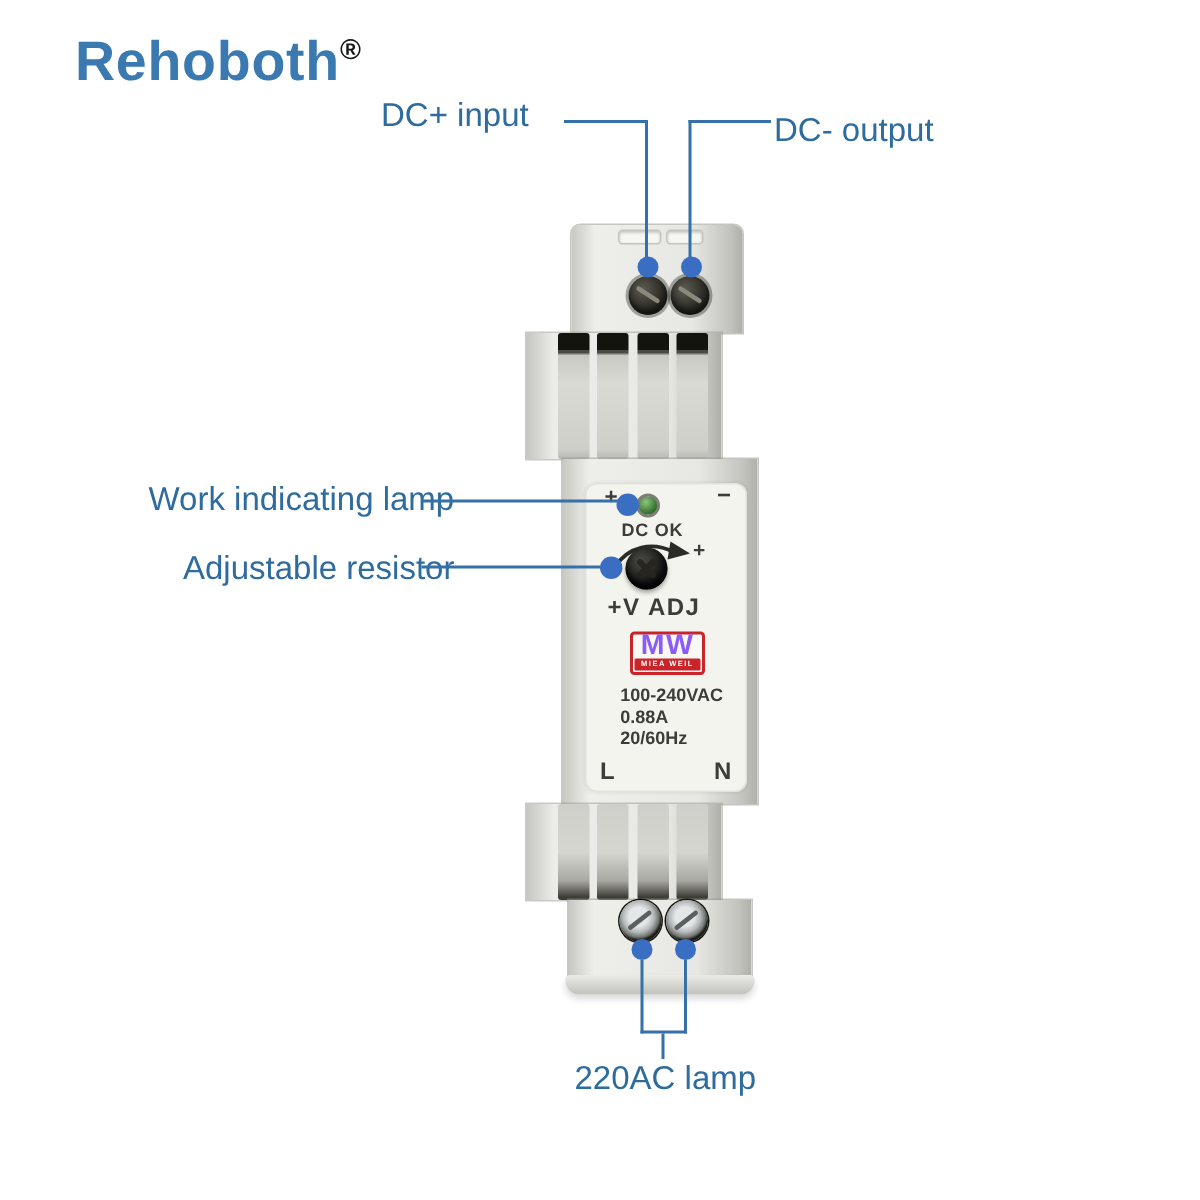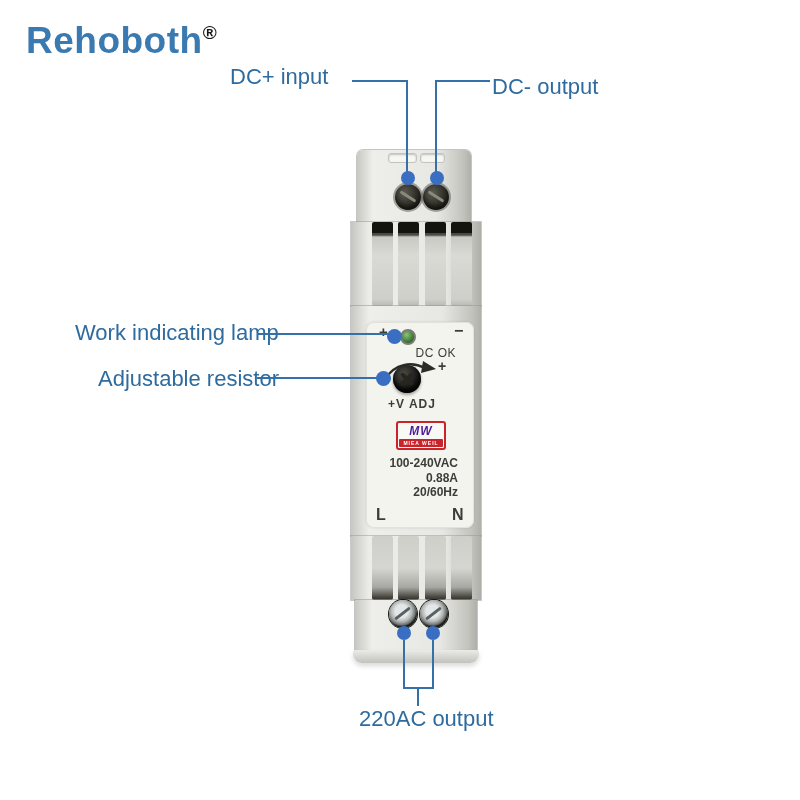--- a/index.html
+++ b/index.html
@@ -1,20 +1,20 @@
 <!DOCTYPE html>
 <html><head>
 <meta charset="utf-8">
 <style>
   html,body { margin:0; padding:0; }
   body {
     width:800px; height:800px; position:relative; background:#ffffff;
     font-family:"Liberation Sans", sans-serif; overflow:hidden;
   }
-  .abs { position:absolute; }
+  .abs { position:absolute;margin-left:24px; }
 
   
   .brand { left:26px; top:20px; font-size:37px; font-weight:bold; color:#3a7ab0; letter-spacing:.5px; }
   .brand sup { font-size:19px; color:#161616; vertical-align:14px; font-weight:bold; }
 
   
   .callout { font-size:22px; color:#2e6b9f; white-space:nowrap; }
 
   
   .cline { background:#3570a8; }
@@ -58,37 +58,37 @@
   
   .panel { position:absolute; left:15px; top:16px; width:108px; height:206px;
            background:#f4f4ef; border-radius:8px;
            box-shadow:inset 0 0 0 1px #e2e2db, 0 0 3px rgba(0,0,0,.10); }
   .panel > * { position:absolute; color:#3c3c38; }
   .p-plus  { left:13px; top:1px;  font-size:15px; font-weight:bold; }
   .p-minus { left:88px; top:0px;  font-size:16px; font-weight:bold; }
   .led { left:34px; top:7px; width:12px; height:12px; border-radius:50%;
          border:2px solid #7d7d74;
          background:radial-gradient(circle at 38% 32%,#8cc479,#2f6b2c 72%); }
-  .dcok { left:0; top:24px; width:90px; text-align:right; font-size:12px; font-weight:normal; letter-spacing:.5px; }
+  .dcok { left:0; top:24px; width:90px; text-align:center; font-size:12px; font-weight:bold; letter-spacing:.5px; }
   .arrow-svg { left:16px; top:36px; width:62px; height:24px; }
   .arrow-plus { left:72px; top:36px; font-size:14px; font-weight:bold; }
   .pot { left:27px; top:43px; width:28px; height:28px; border-radius:50%;
          background:radial-gradient(circle at 38% 32%,#4c4c46,#101010 62%);
          box-shadow:0 2px 3px rgba(0,0,0,.35), inset 0 -3px 4px #000; }
   .pot::before, .pot::after { content:""; position:absolute; left:6px; top:12px; width:16px; height:4px;
          background:#26261f; border-radius:2px; }
   .pot::before { transform:rotate(45deg); } .pot::after { transform:rotate(-45deg); }
-  .vadj { left:0; top:75px; width:92px; text-align:center; font-size:12px; font-weight:bold; letter-spacing:1px; }
+  .vadj { left:0; top:75px; width:92px; text-align:center; font-size:16px; font-weight:bold; letter-spacing:1px; }
   .mw-logo { left:30px; top:99px; width:46px; border:2px solid #c8242a; border-radius:3px;
              background:#f8f8f4; padding:0 0 1px 0; }
-  .mw-text { font-style:italic; font-weight:bold; font-size:12px; line-height:16px; color:#4c1d95;
+  .mw-text { font-weight:bold; font-size:19px; line-height:16px; color:#8b5cf6;
              text-align:center; letter-spacing:1px; }
   .mw-bar  { margin:0 1px; background:#c8242a; color:#ffffff; font-size:5px; line-height:8px;
              height:8px; text-align:center; letter-spacing:1px; border-radius:1px; font-weight:bold; }
-  .ratings { right:16px; top:134px; text-align:right; font-size:12px; font-weight:bold; line-height:14.5px; }
+  .ratings { right:16px; top:134px; text-align:left; font-size:12px; font-weight:bold; line-height:14.5px; }
   .p-l { left:10px;  top:184px; font-size:16px; font-weight:bold; }
   .p-n { left:86px;  top:184px; font-size:16px; font-weight:bold; }
 
   
   .screw { position:absolute; width:28px; height:28px; border-radius:50%; top:0;
            background:radial-gradient(circle at 45% 40%,#e3e7e7 28%,#b2b6b6 46%,#6f7472 60%,#1d1d18 68%);
            box-shadow:0 0 0 1px #14140f; }
   .screw::after { content:""; position:absolute; left:4px; top:12px; width:19px; height:3px;
            background:#596060; transform:rotate(-38deg); border-radius:2px; }
   .s1 { left:34px; } .s2 { left:65px; }
@@ -168,13 +168,13 @@
 <div class="abs callout" style="left:98px; top:366px;">Adjustable resistor</div>
 <div class="abs cline" style="left:257px; top:377px; width:122px; height:2px;"></div>
 <div class="abs cdot" style="left:376px; top:371px; width:15px; height:15px;"></div>
 
 <div class="abs cdot" style="left:397px; top:626px; width:14px; height:14px;"></div>
 <div class="abs cdot" style="left:426px; top:626px; width:14px; height:14px;"></div>
 <div class="abs cline" style="left:403px; top:640px; width:2px; height:49px;"></div>
 <div class="abs cline" style="left:432px; top:640px; width:2px; height:49px;"></div>
 <div class="abs cline" style="left:403px; top:687px; width:31px; height:2px;"></div>
 <div class="abs cline" style="left:417px; top:689px; width:2px; height:17px;"></div>
-<div class="abs callout" style="left:359px; top:706px;">220AC output</div>
+<div class="abs callout" style="left:359px; top:706px;">220AC lamp</div>
 
 </body></html>

